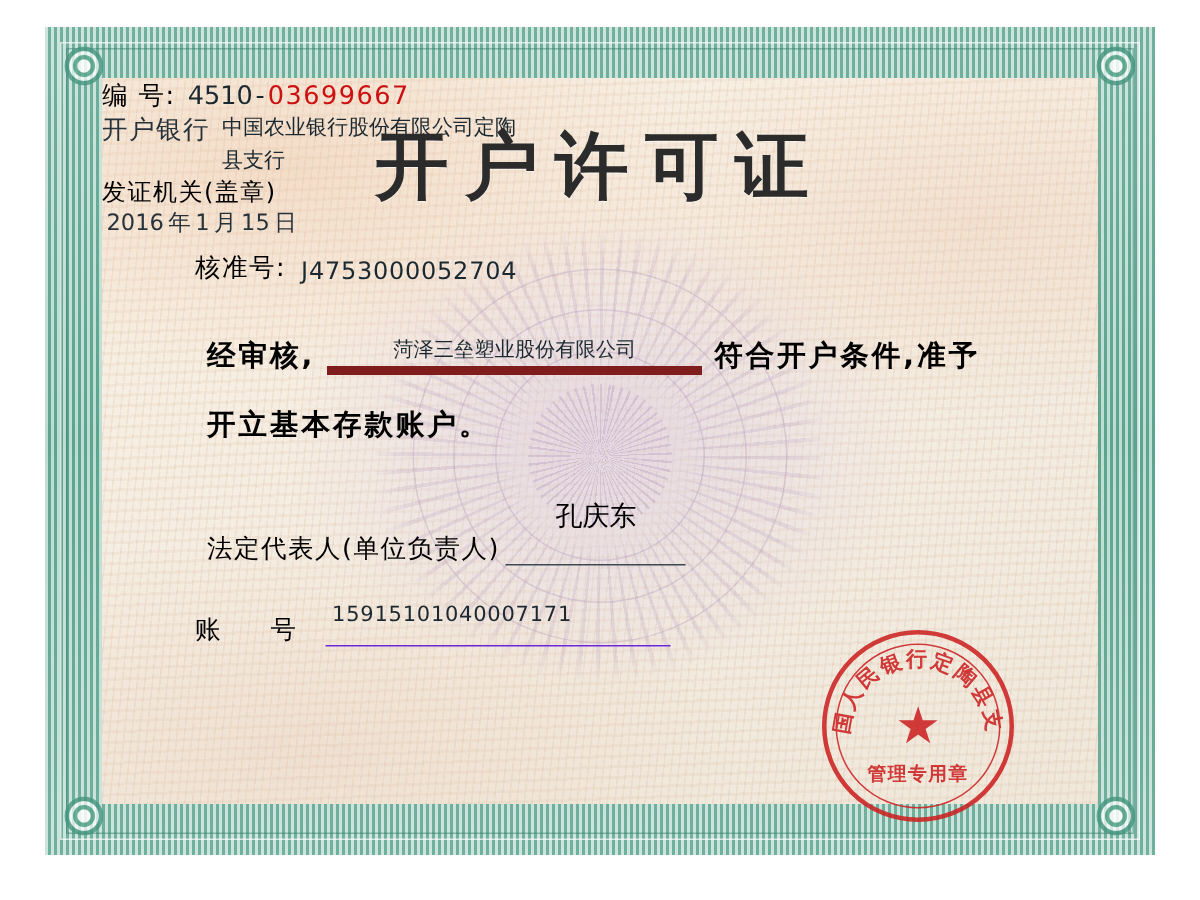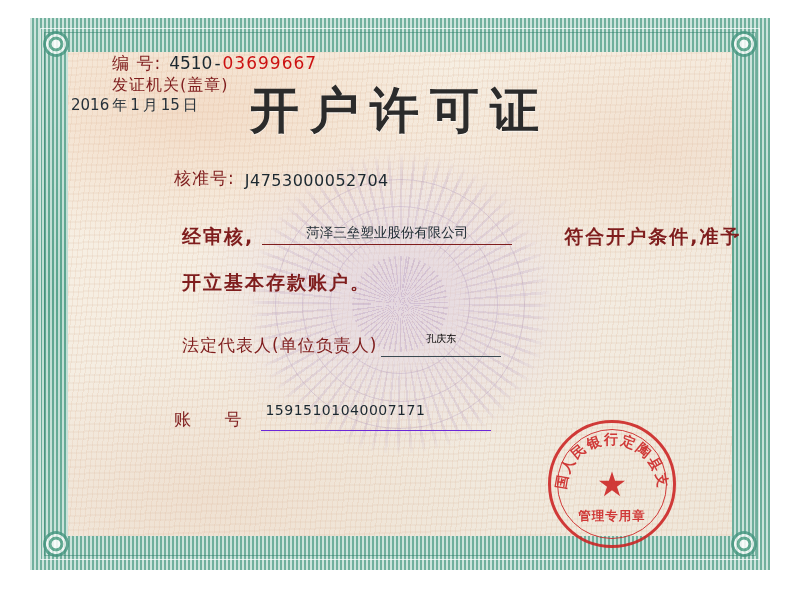--- a/index.html
+++ b/index.html
@@ -135,25 +135,24 @@
     font-weight: bold;
     letter-spacing: 11px;
     color: #2b2b2b;
     text-shadow: 0 1px 0 rgba(255,255,255,0.6);
   }
 
   .row { position: absolute; display: flex; align-items: flex-end; }
 
   .lbl {
     font-family: "DejaVu Sans", "Liberation Sans", sans-serif;
-    color: #7f1d1d;
+    color: #000000;
     font-size: 17px;
     letter-spacing: 1px;
     white-space: nowrap;
-    margin-left: 44px;
   }
   .lbl.big { font-size: 19px; font-weight: bold; letter-spacing: 2px; }
 
   .val {
     font-family: "DejaVu Sans", "Liberation Sans", sans-serif;
     color: #1b2830;
     font-size: 14px;
     white-space: nowrap;
   }
 
@@ -173,34 +172,34 @@
     color: #cc1111; font-size: 17px; letter-spacing: 1px;
     font-family: "DejaVu Sans", "Liberation Sans", sans-serif;
   }
 
   
   .row-main1 { left: 70px; right: 46px; top: 172px; align-items: flex-start; }
   .row-main1 .company {
     flex: 0 0 250px;
     margin: 0 8px;
     font-size: 13.5px;
-    border-bottom: 1px solid #7f1d1d;
+    border-bottom: 6px solid #7f1d1d;
     padding-bottom: 2px;
     text-align: center;
     color: #1b2830;
     white-space: nowrap;
   }
   .row-main2 { left: 70px; top: 218px; }
 
   
   .row-rep { left: 70px; top: 280px; align-items: flex-end; }
   .row-rep .repname {
     flex: 0 0 120px; margin: 0 6px 0 4px;
     border-bottom: 1px solid #3a4a52;
-    padding-bottom: 10px; text-align: center; font-size: 10px;
+    padding-bottom: 20px; text-align: center; font-size: 18px;
   }
   .row-bank { left: 358px; top: 268px; width: 300px; }
   .row-bank .bank-lbl { font-size: 17px; letter-spacing: 1px; color: #26313a; white-space: nowrap; }
   .row-bank .bank-val {
     margin-left: 8px; font-size: 14px; color: #1b2830;
     line-height: 1.55; max-width: 205px;
   }
 
   
   .row-acct { left: 62px; top: 350px; align-items: flex-end; }
@@ -312,20 +311,26 @@
 
       <div class="row row-main2">
         <span class="lbl big">开立基本存款账户。</span>
       </div>
 
       <div class="row row-rep">
         <span class="lbl">法定代表人(单位负责人)</span>
         <span class="repname">孔庆东</span>
       </div>
 
+      <div class="row-bank">
+        <div style="display:flex;align-items:flex-start;">
+          <span class="bank-lbl">开户银行</span>
+          <span class="bank-val">中国农业银行股份有限公司定陶县支行</span>
+        </div>
+      </div>
 
       <div class="row row-acct">
         <span class="lbl acct-lbl">账 号</span>
         <span class="val acct-val">15915101040007171</span>
       </div>
 
       <div class="row-issuer">
         <span class="lbl">发证机关(盖章)</span>
       </div>
 

